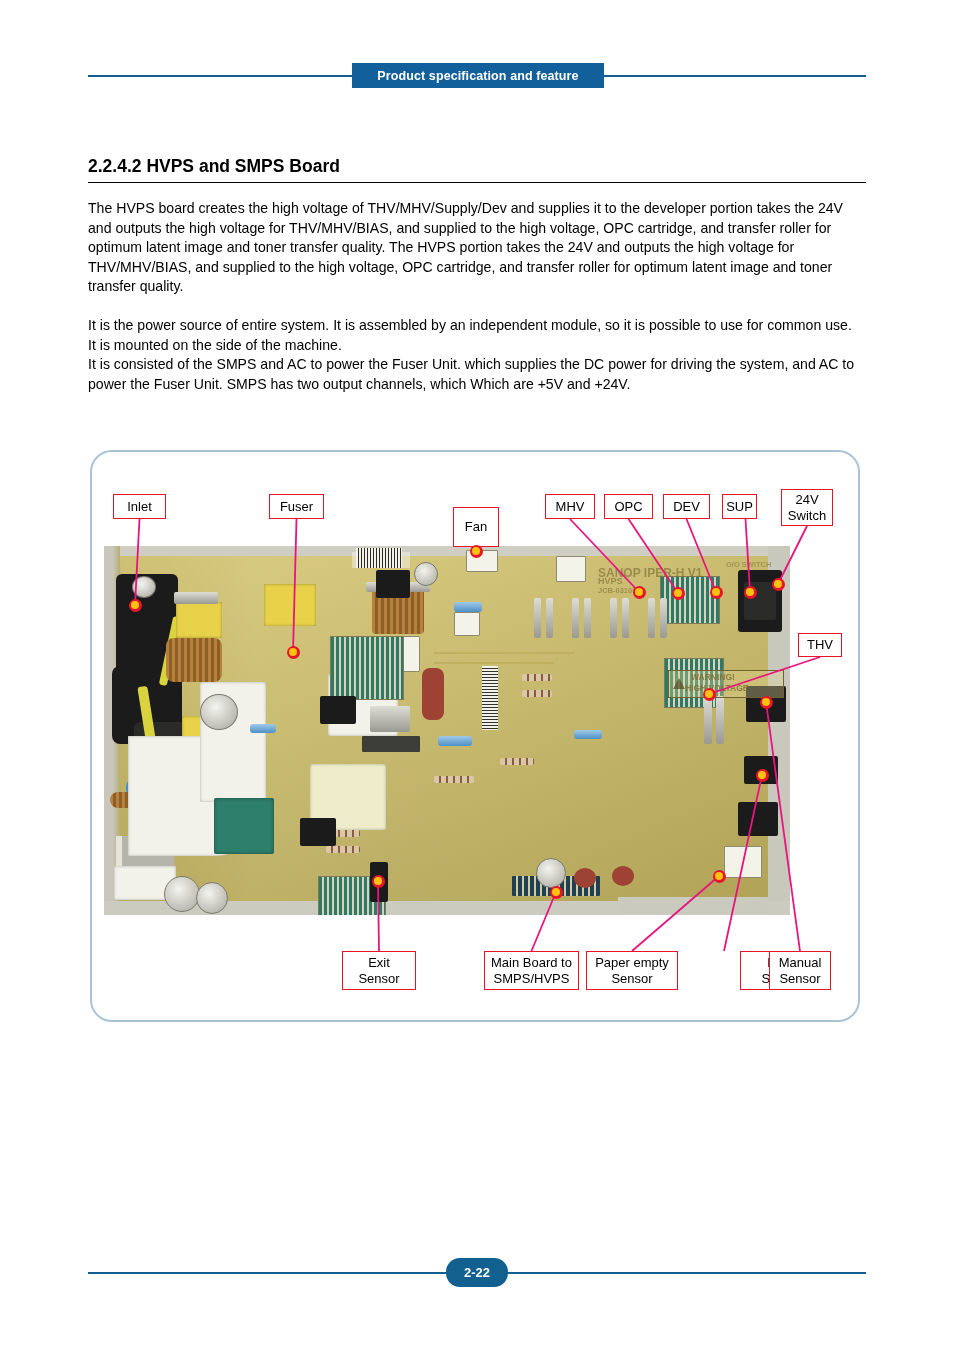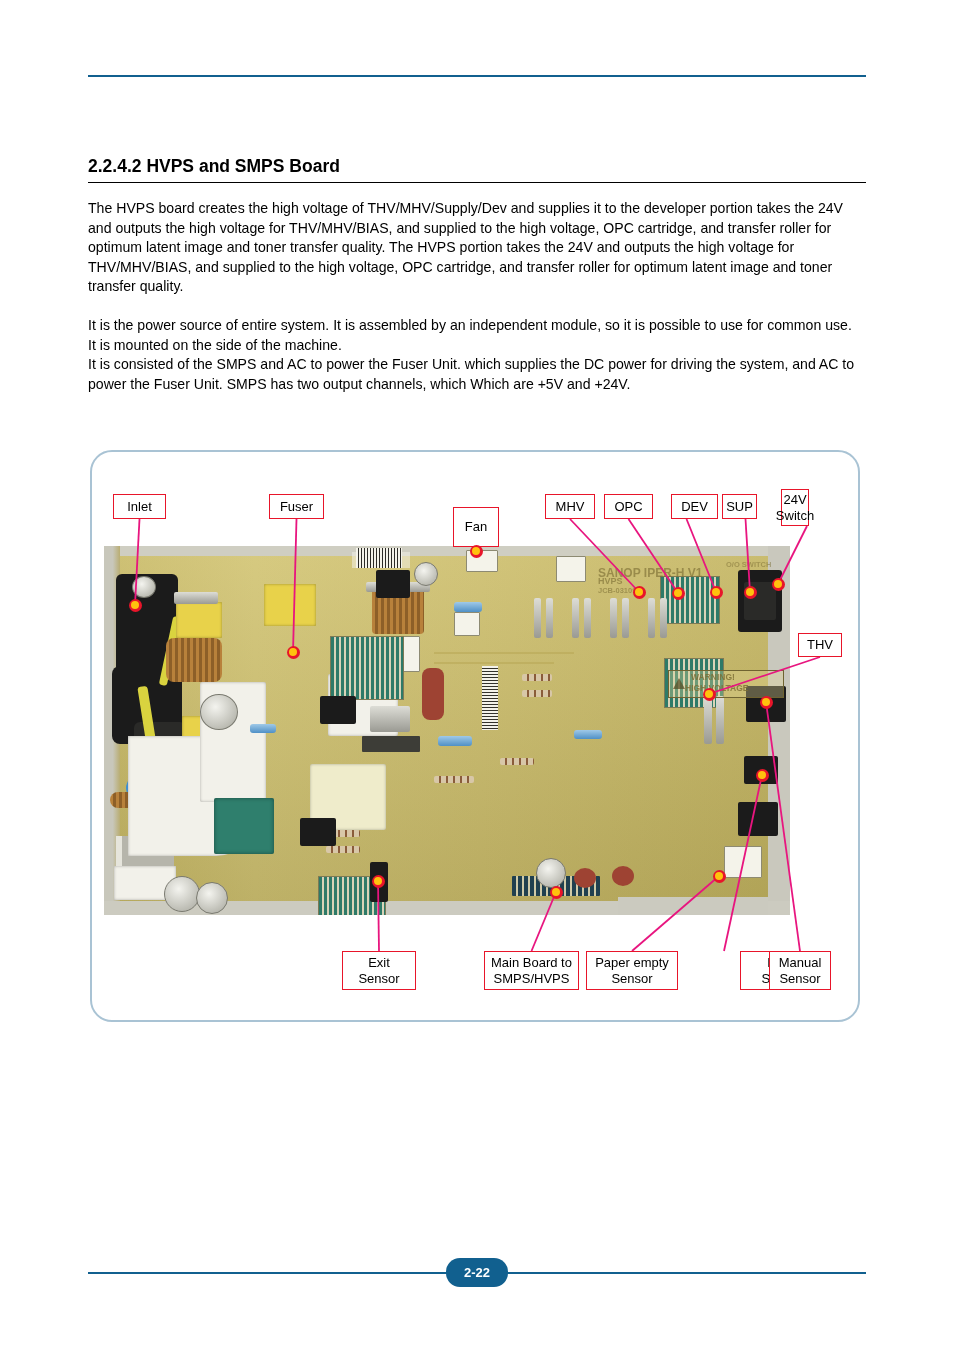--- a/index.html
+++ b/index.html
@@ -221,20 +221,21 @@
     display: flex;
     align-items: center;
     justify-content: center;
   }
 </style>
 </head>
 <body>
 
 <div id="page-header">
   <div id="header-rule"></div>
+  <div id="header-banner">Product specification and feature</div>
 </div>
 
 <div id="section-heading">2.2.4.2 HVPS and SMPS Board</div>
 
 <div id="body-copy">
   <p>The HVPS board creates the high voltage of THV/MHV/Supply/Dev and supplies it to the developer portion takes the 24V and outputs the high voltage for THV/MHV/BIAS, and supplied to the high voltage, OPC cartridge, and transfer roller for optimum latent image and toner transfer quality. The HVPS portion takes the 24V and outputs the high voltage for THV/MHV/BIAS, and supplied to the high voltage, OPC cartridge, and transfer roller for optimum latent image and toner transfer quality.</p>
   <p style="white-space:pre-line">It is the power source of entire system. It is assembled by an independent module, so it is possible to use for common use. It is mounted on the side of the machine.
 It is consisted of the SMPS and AC to power the Fuser Unit. which supplies the DC power for driving the system, and AC to power the Fuser Unit. SMPS has two output channels, which Which are +5V and +24V.</p>
 </div>
 
@@ -365,23 +366,23 @@
     <line x1="724" y1="951" x2="762" y2="775" stroke="#e8157f" stroke-width="1.8"></line>
     <line x1="800" y1="951" x2="766" y2="702" stroke="#e8157f" stroke-width="1.8"></line>
   </svg>
 
 <div id="callout-layer">
     <div class="callout" style="left: 113px; top: 494px; width: 53px; height: 25px; border-color: rgb(232, 21, 42);">Inlet</div>
     <div class="callout" style="left: 269px; top: 494px; width: 55px; height: 25px; border-color: rgb(232, 21, 42);">Fuser</div>
     <div class="callout" style="left: 453px; top: 507px; width: 46px; height: 40px; border-color: rgb(232, 21, 42);">Fan</div>
     <div class="callout" style="left: 545px; top: 494px; width: 50px; height: 25px; border-color: rgb(232, 21, 42);">MHV</div>
     <div class="callout" style="left: 604px; top: 494px; width: 49px; height: 25px; border-color: rgb(232, 21, 42);">OPC</div>
-    <div class="callout" style="left: 663px; top: 494px; width: 47px; height: 25px; border-color: rgb(232, 21, 42); margin-left: 8px;">DEV</div>
+    <div class="callout" style="left: 663px; top: 494px; width: 47px; height: 25px; border-color: rgb(232, 21, 42);">DEV</div>
     <div class="callout" style="left: 722px; top: 494px; width: 35px; height: 25px; border-color: rgb(232, 21, 42);">SUP</div>
-    <div class="callout" style="left: 781px; top: 489px; width: 28px; height: 37px; border-color: rgb(232, 21, 42);">24V
+    <div class="callout" style="left: 781px; top: 489px; width: 52px; height: 37px; border-color: rgb(232, 21, 42);">24V
 Switch</div>
     <div class="callout" style="left: 798px; top: 633px; width: 44px; height: 24px; border-color: rgb(232, 21, 42);">THV</div>
     <div class="callout" style="left: 342px; top: 951px; width: 74px; height: 39px; border-color: rgb(232, 21, 42);">Exit
 Sensor</div>
     <div class="callout" style="left: 484px; top: 951px; width: 95px; height: 39px; border-color: rgb(232, 21, 42);">Main Board to
 SMPS/HVPS</div>
     <div class="callout" style="left: 586px; top: 951px; width: 92px; height: 39px; border-color: rgb(232, 21, 42);">Paper empty
 Sensor</div>
     <div class="callout" style="left: 692px; top: 951px; width: 84px; height: 39px; border-color: rgb(232, 21, 42); margin-left: 48px;">Feed
 Sensor</div>

